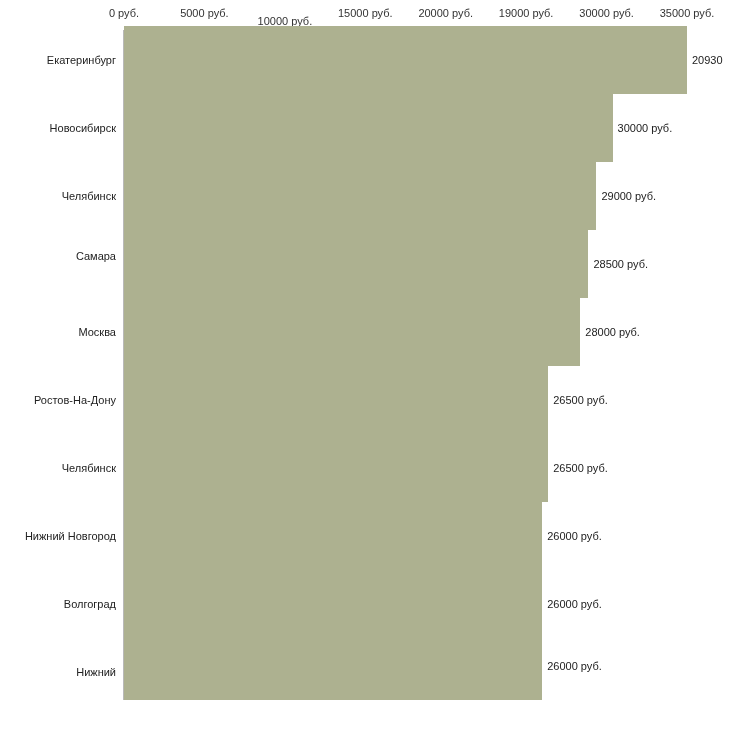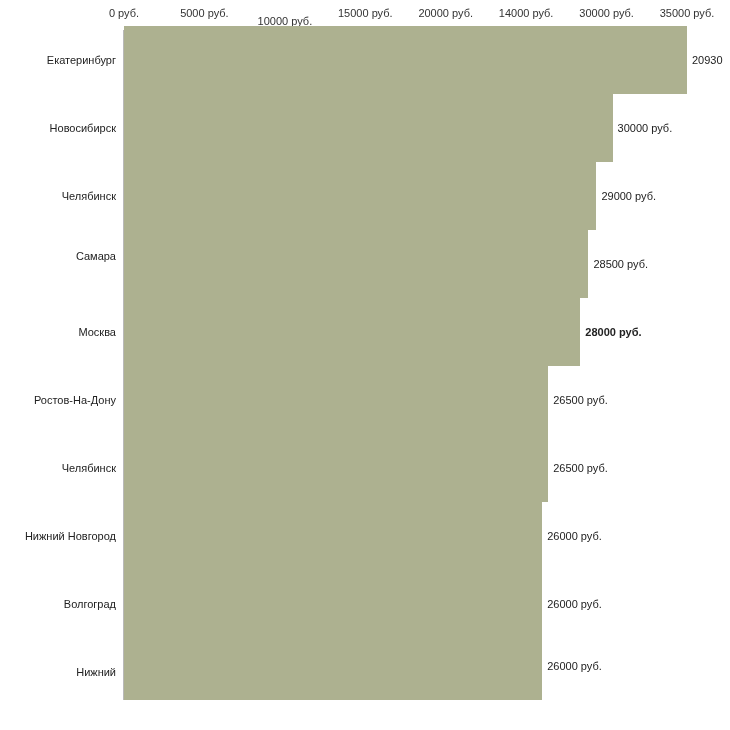--- a/index.html
+++ b/index.html
@@ -76,21 +76,21 @@
 <body>
 
 <div id="chart-root">
 
   <div class="axis-top">
     <div class="tick-label" style="left:0px;">0 руб.</div>
     <div class="tick-label" style="left:80.4px;">5000 руб.</div>
     <div class="tick-label" style="left:160.9px;margin-top:8px;">10000 руб.</div>
     <div class="tick-label" style="left:241.3px;">15000 руб.</div>
     <div class="tick-label" style="left:321.7px;">20000 руб.</div>
-    <div class="tick-label" style="left:402.1px;">14000 руб.</div>
+    <div class="tick-label" style="left:402.1px;">19000 руб.</div>
     <div class="tick-label" style="left:482.6px;">30000 руб.</div>
     <div class="tick-label" style="left:563px;">35000 руб.</div>
   </div>
 
   <div class="axis-line"></div>
 
   <div class="y-label" style="top:54px;">Екатеринбург</div>
   <div class="row" style="top:26px; left:124px; width:606px;">
     <div class="bar" style="width:563px;"></div>
     <div class="bar-value" style="left:568px;">20930</div>
@@ -110,21 +110,21 @@
 
   <div class="y-label" style="top:250px;text-align:right;">Самара</div>
   <div class="row" style="top:230px; left:124px; width:510px;">
     <div class="bar" style="width:464.4px;"></div>
     <div class="bar-value" style="left:469.4px;">28500 руб.</div>
   </div>
 
   <div class="y-label" style="top:326px;">Москва</div>
   <div class="row" style="top:298px; left:124px; width:606px;">
     <div class="bar" style="width:456.3px;"></div>
-    <div class="bar-value" style="left:461.3px;font-weight:bold;">28000 руб.</div>
+    <div class="bar-value" style="left:461.3px;">28000 руб.</div>
   </div>
 
   <div class="y-label" style="top:394px;">Ростов-На-Дону</div>
   <div class="row" style="top:366px; left:124px; width:606px;">
     <div class="bar" style="width:424.2px;"></div>
     <div class="bar-value" style="left:429.2px;">26500 руб.</div>
   </div>
 
   <div class="y-label" style="top:462px;">Челябинск</div>
   <div class="row" style="top:434px; left:124px; width:606px;">

